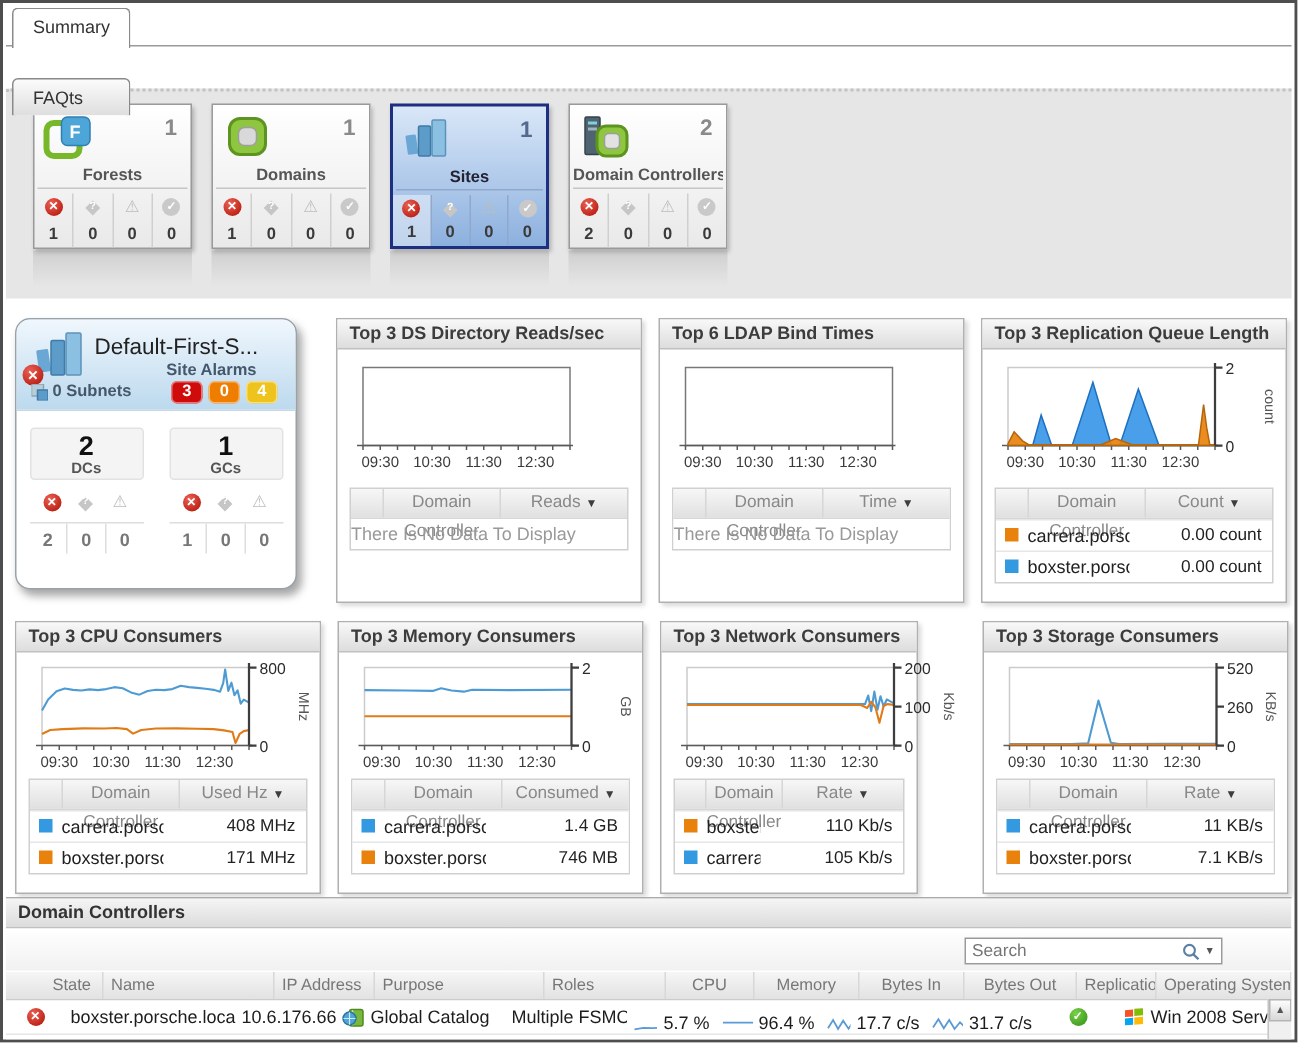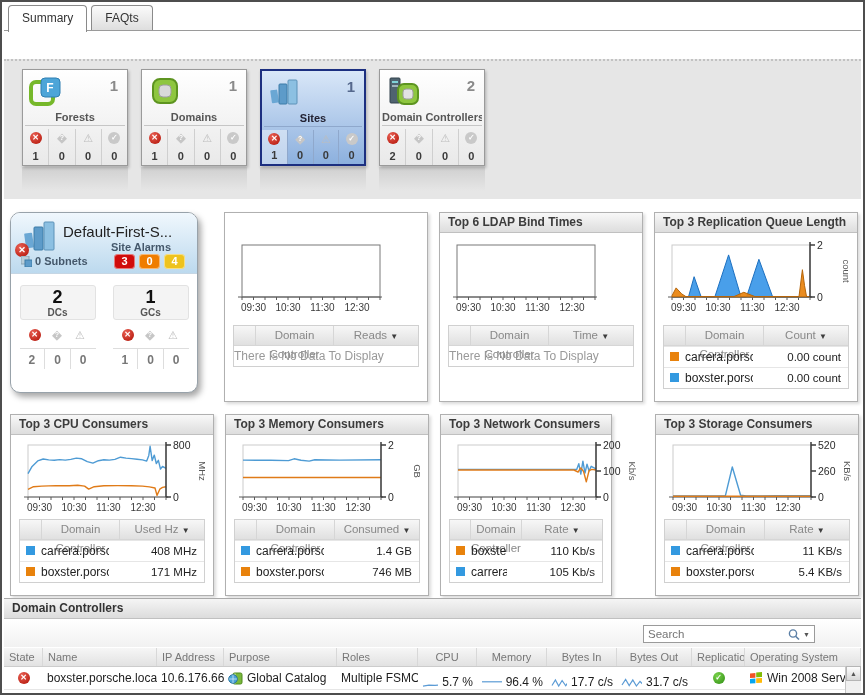--- a/index.html
+++ b/index.html
@@ -1,20 +1,20 @@
 <!DOCTYPE html>
 <html><head>
 <meta charset="utf-8">
 <style>
   html,body{margin:0;padding:0;background:#d4d0c8;}
   .screen{position:relative;width:865px;height:695px;background:#fff;border:2px solid #4e4e4e;
     box-sizing:border-box;font-family:"Liberation Sans",sans-serif;overflow:hidden;}
   
   .main{position:absolute;left:2px;right:2px;top:28px;bottom:2px;border-top:1px solid #9a9a9a;background:#fff;}
-  .tabbar{position:absolute;top:3px;left:6px;display:flex;gap:4px;z-index:6;}
+  .tabbar{position:absolute;top:3px;left:6px;display:flex;gap:20px;z-index:6;flex-direction:column;}
   .tab{height:25px;box-sizing:border-box;padding:5px 13px 0;border:1px solid #8a8a8a;border-bottom:none;
     border-radius:4px 4px 0 0;background:linear-gradient(#fbfbfb,#dedede);font-size:12px;color:#333;cursor:default;}
   .tab.active{background:#fff;height:27px;z-index:7;}
   
   .band{position:absolute;left:2px;right:2px;top:57px;height:138px;background:#e6e6e6;border-top:2px dotted #c2c2c2;}
   .tile{position:absolute;top:67px;width:106px;height:97px;border:1px solid #9a9a9a;box-sizing:border-box;
     background:linear-gradient(#ffffff,#e9e9e9);box-shadow:1px 2px 3px rgba(0,0,0,.25);}
   .tile.selected{border:2px solid #1c2f80;background:linear-gradient(#d9e7f8,#8cb0de);}
   .tile-icon{position:absolute;left:5px;top:5px;}
   .tile-count{position:absolute;right:9px;top:7px;font-size:15px;font-weight:bold;color:#8a8a8a;}
@@ -93,21 +93,21 @@
     font-size:12px;font-weight:bold;color:#333;padding-left:8px;}
   .dc-toolbar{position:absolute;left:0;right:0;top:20px;height:28px;background:linear-gradient(#ffffff,#f1f1f1);}
   .search{position:absolute;right:46px;top:6px;width:172px;height:18px;border:1px solid #9a9a9a;background:#fff;
     display:flex;align-items:center;box-sizing:border-box;}
   .search input{flex:1;border:none;outline:none;font-size:11.5px;color:#555;padding:0 4px;font-family:inherit;min-width:0;background:transparent;}
   .search .drop{font-size:7px;color:#555;padding:0 4px 0 2px;}
   .search .drop::after{content:'\25BC';}
   .dc-table{position:absolute;left:0;right:0;top:49px;bottom:0;}
   .dc-hrow,.dc-row{display:grid;grid-template-columns:39px 114px 67px 113px 81px 59px 70px 70px 75px 53px 1fr;}
   .dc-hrow{height:18px;line-height:18px;background:linear-gradient(#f6f6f6,#e2e2e2);border-bottom:1px solid #ccc;
-    font-size:11px;color:#777;}
+    font-size:11px;color:#777;padding-left:26px;}
   .dc-hrow span{padding:0 5px;border-right:1px solid #d8d8d8;white-space:nowrap;overflow:hidden;}
   .dc-hrow span.num{text-align:center;}
   .dc-row{height:22px;border-bottom:1px solid #e6e6e6;font-size:12px;color:#1d1d1d;align-items:center;background:#fff;}
   .dc-row .c{padding:0 4px;display:flex;align-items:center;gap:4px;overflow:hidden;white-space:nowrap;height:100%;box-sizing:border-box;}
   .dc-row .c.ctr{justify-content:center;}
   .dc-row .c.rt{justify-content:flex-end;align-items:flex-end;}
   .vscroll{position:absolute;right:0;top:67px;bottom:0;width:16px;background:#f0f0f0;border-left:1px solid #c6c6c6;box-sizing:border-box;}
   .vs-btn{height:15px;background:linear-gradient(#fdfdfd,#d8d8d8);border:1px solid #b5b5b5;text-align:center;
     font-size:7px;color:#555;line-height:13px;box-sizing:border-box;}
   .vs-btn::after{content:'\25B2';}
@@ -295,20 +295,21 @@
         <div class="g-counts">
           <span>1</span>
           <span>0</span>
           <span>0</span>
         </div>
       </div>
     </div>
   </div>
 
   <div class="panel" style="left:222px;top:210px;width:204px;height:190px">
+    <div class="p-head">Top 3 DS Directory Reads/sec</div>
     <svg class="chart" width="190" height="80">
         <rect x="8" y="6" width="138" height="52" fill="none" stroke="#787878"></rect>
         <line x1="4" y1="58" x2="148" y2="58" stroke="#5a5a5a"></line>
         <line x1="8" y1="58" x2="8" y2="61" stroke="#5a5a5a"></line>
         <line x1="19.5" y1="58" x2="19.5" y2="61" stroke="#5a5a5a"></line>
         <line x1="31" y1="58" x2="31" y2="61" stroke="#5a5a5a"></line>
         <line x1="42.5" y1="58" x2="42.5" y2="61" stroke="#5a5a5a"></line>
         <line x1="54" y1="58" x2="54" y2="61" stroke="#5a5a5a"></line>
         <line x1="65.5" y1="58" x2="65.5" y2="61" stroke="#5a5a5a"></line>
         <line x1="77" y1="58" x2="77" y2="61" stroke="#5a5a5a"></line>
@@ -608,21 +609,21 @@
         <span class="lg-val"><span>Rate</span> <span class="caret"></span></span>
       </div>
       <div class="lg-row">
         <span class="sw" style="background: rgb(51, 153, 224);"></span>
         <span class="nm">carrera.porsche...</span>
         <span class="vl">11 KB/s</span>
       </div>
       <div class="lg-row">
         <span class="sw" style="background: rgb(232, 130, 12);"></span>
         <span class="nm">boxster.porsche...</span>
-        <span class="vl">5.4 KB/s</span>
+        <span class="vl">7.1 KB/s</span>
       </div>
     </div>
   </div>
 
   <div class="dc">
     <div class="dc-head">Domain Controllers</div>
     <div class="dc-toolbar">
       <div class="search">
         <input type="text" placeholder="Search" style="">
         <svg width="14" height="13">

